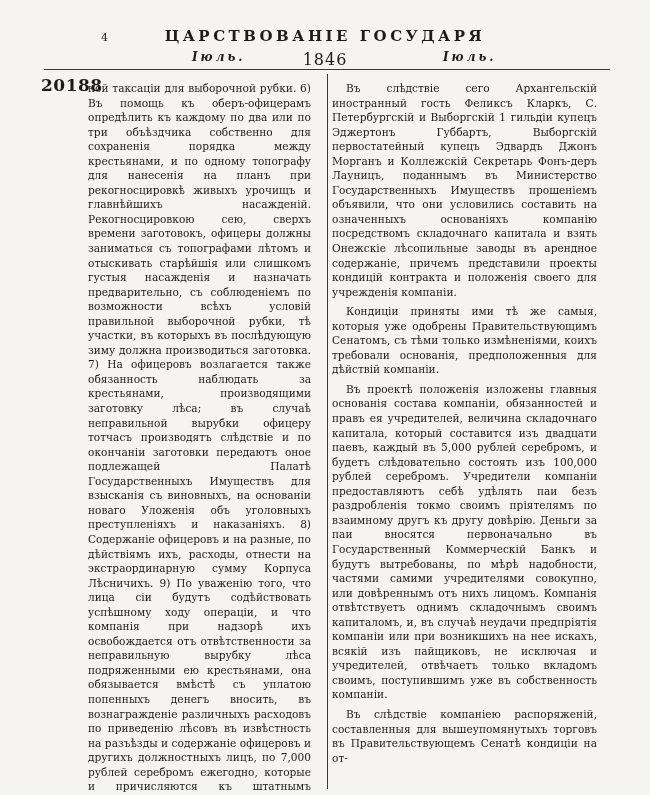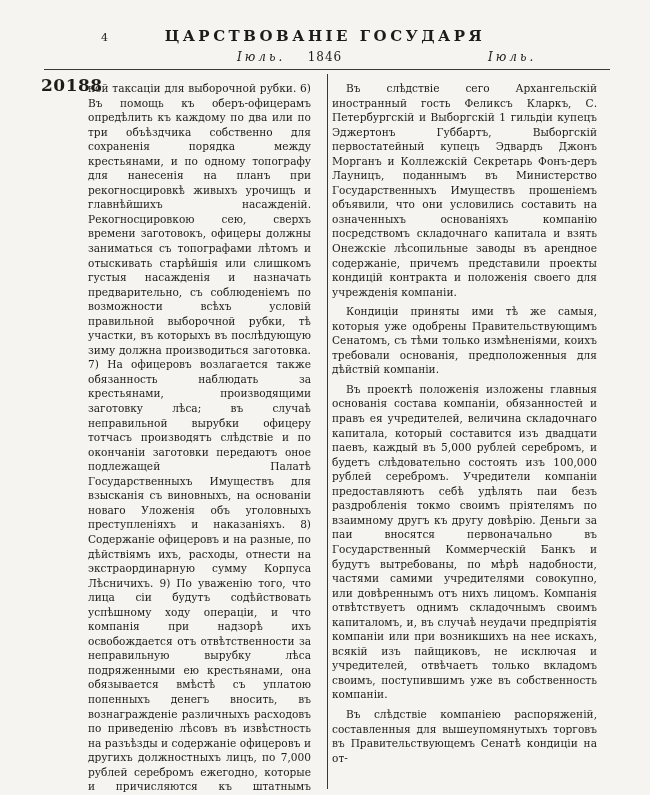--- a/index.html
+++ b/index.html
@@ -35,32 +35,31 @@
     position: absolute;
     top: 50px;
     left: 0;
     right: 0;
     height: 16px;
     font-size: 12px;
   }
   .month {
     position: absolute;
     font-style: italic;
-    font-weight: normal;
+    font-weight: bold;
     letter-spacing: 3px;
-    margin-left: 45px;
   }
   .month.left  { left: 192px; }
   .month.right { left: 443px; }
   .year {
     position: absolute;
     left: 0;
     right: 0;
     text-align: center;
-    font-size: 12px;
+    font-size: 16px;
     letter-spacing: 1px;
   }
   .rule {
     position: absolute;
     top: 69px;
     left: 44px;
     width: 566px;
     border-top: 1px solid #3a3834;
   }
   .divider {

